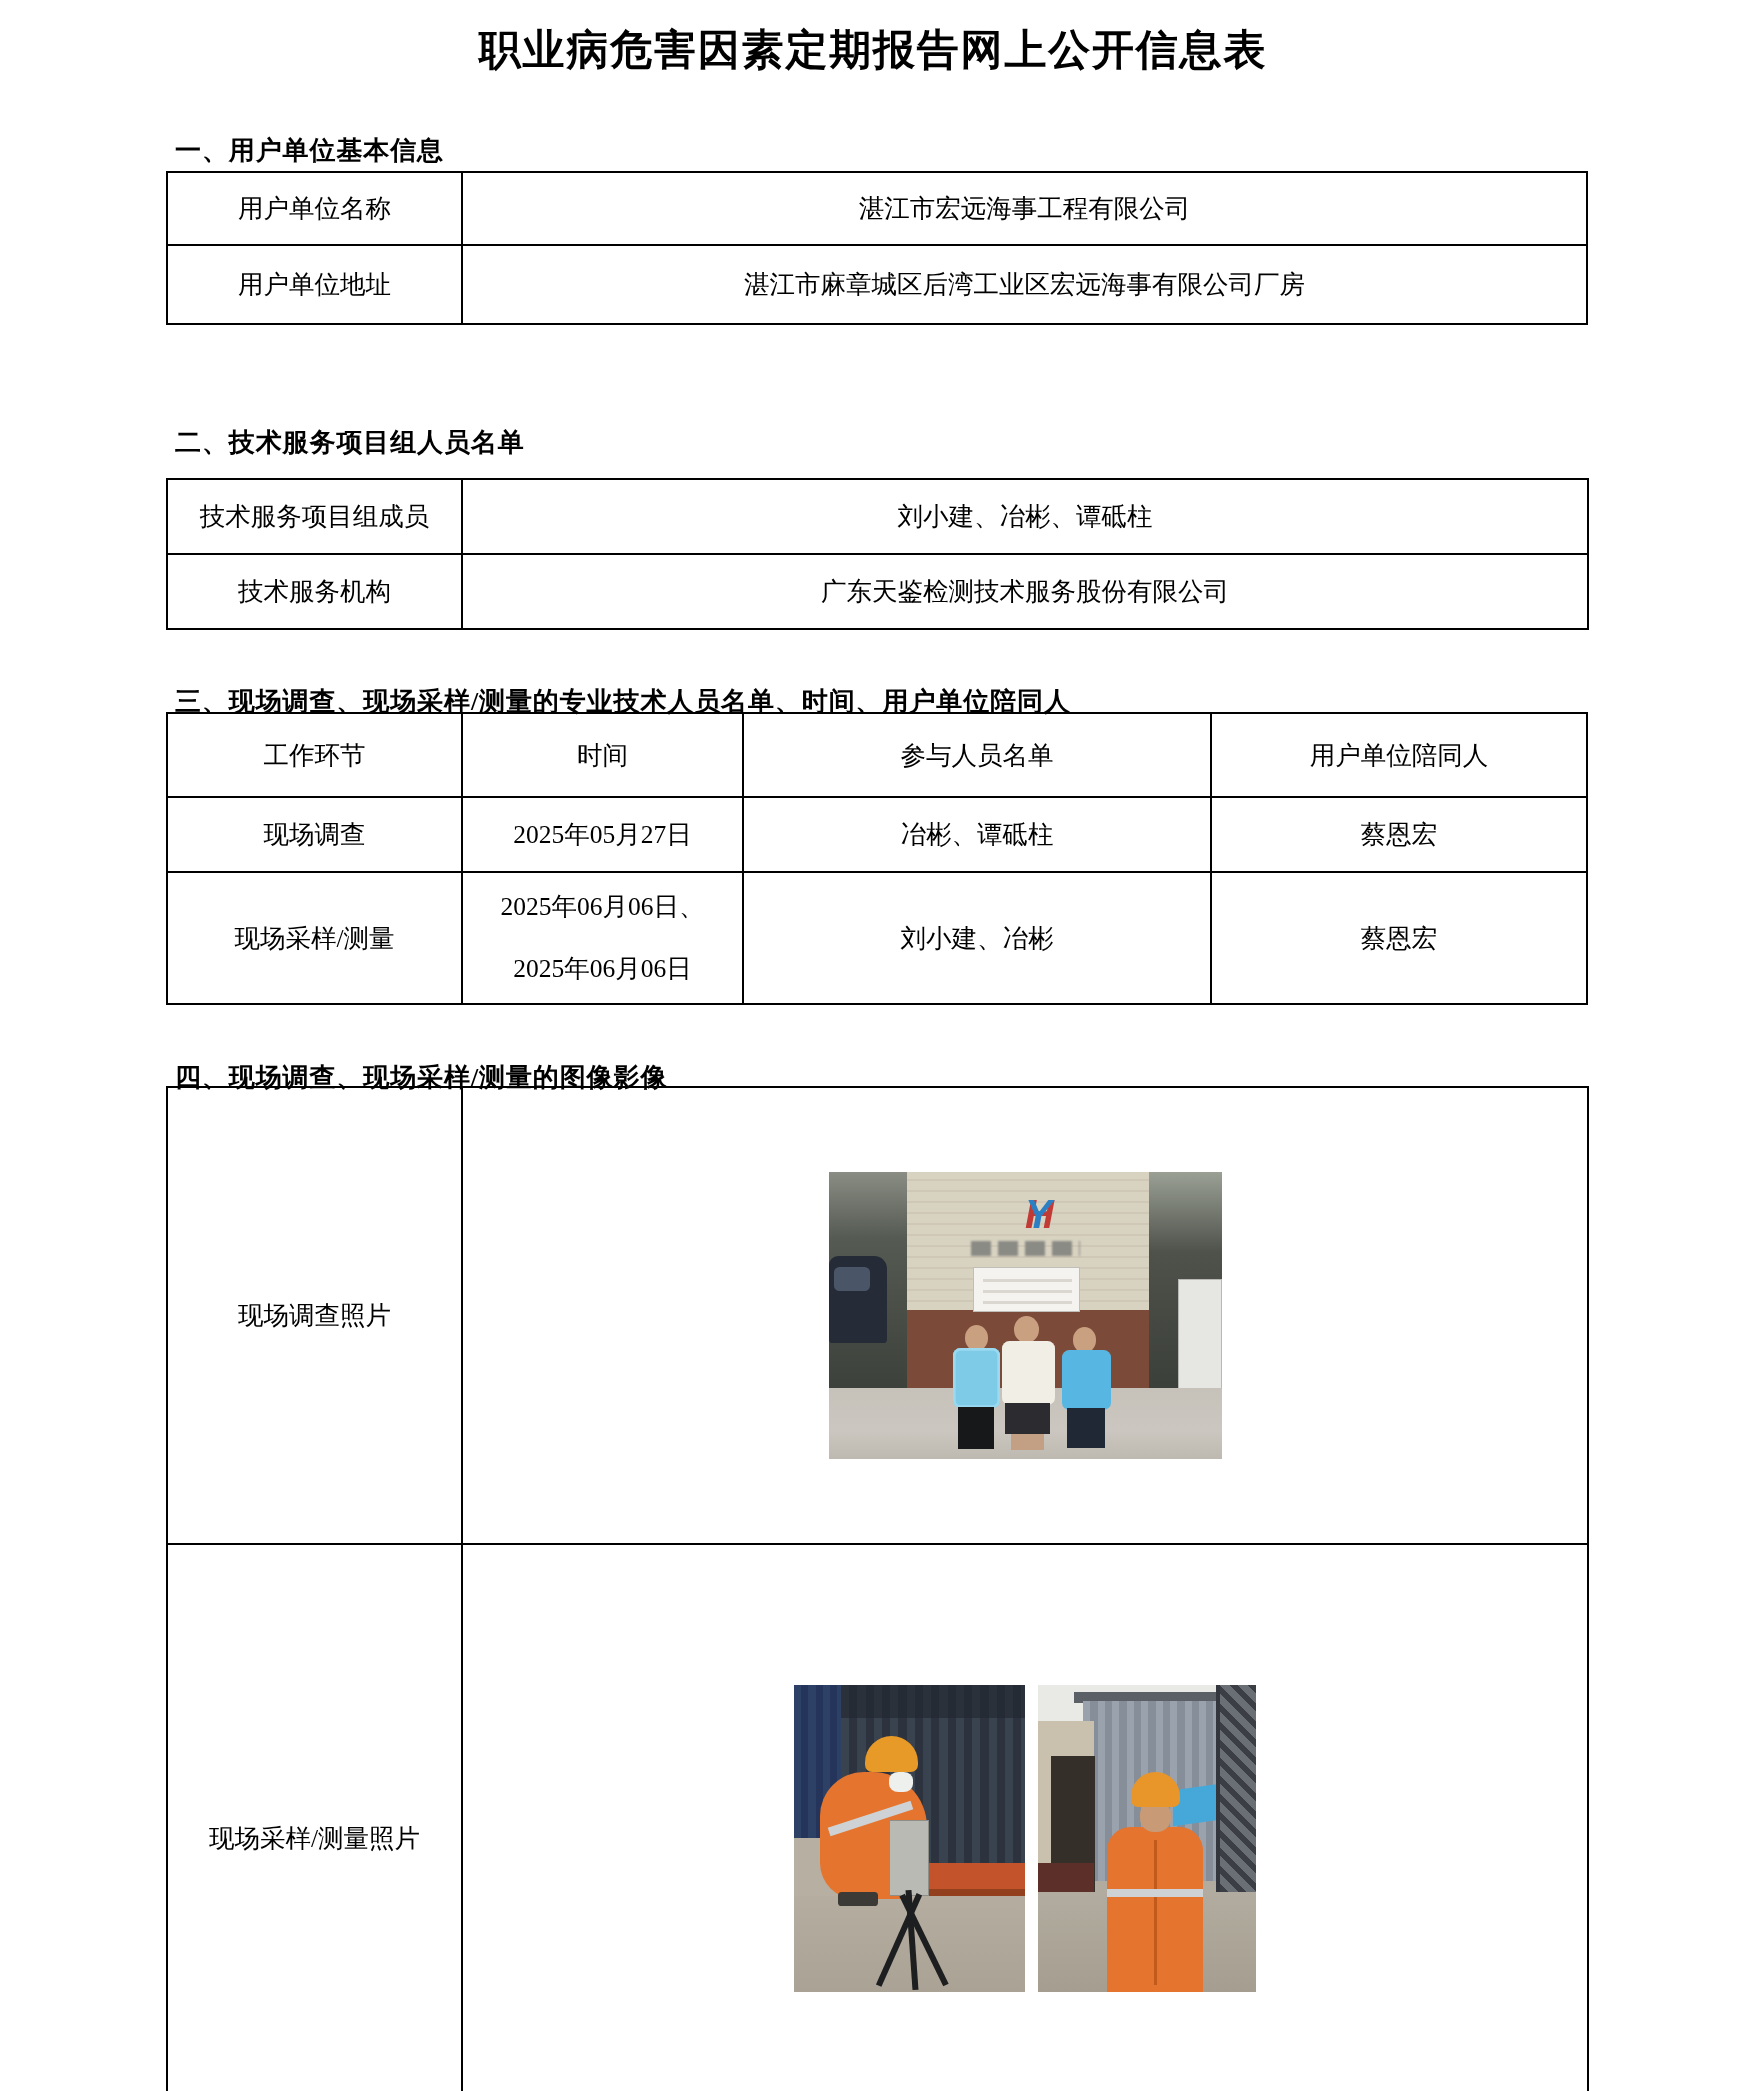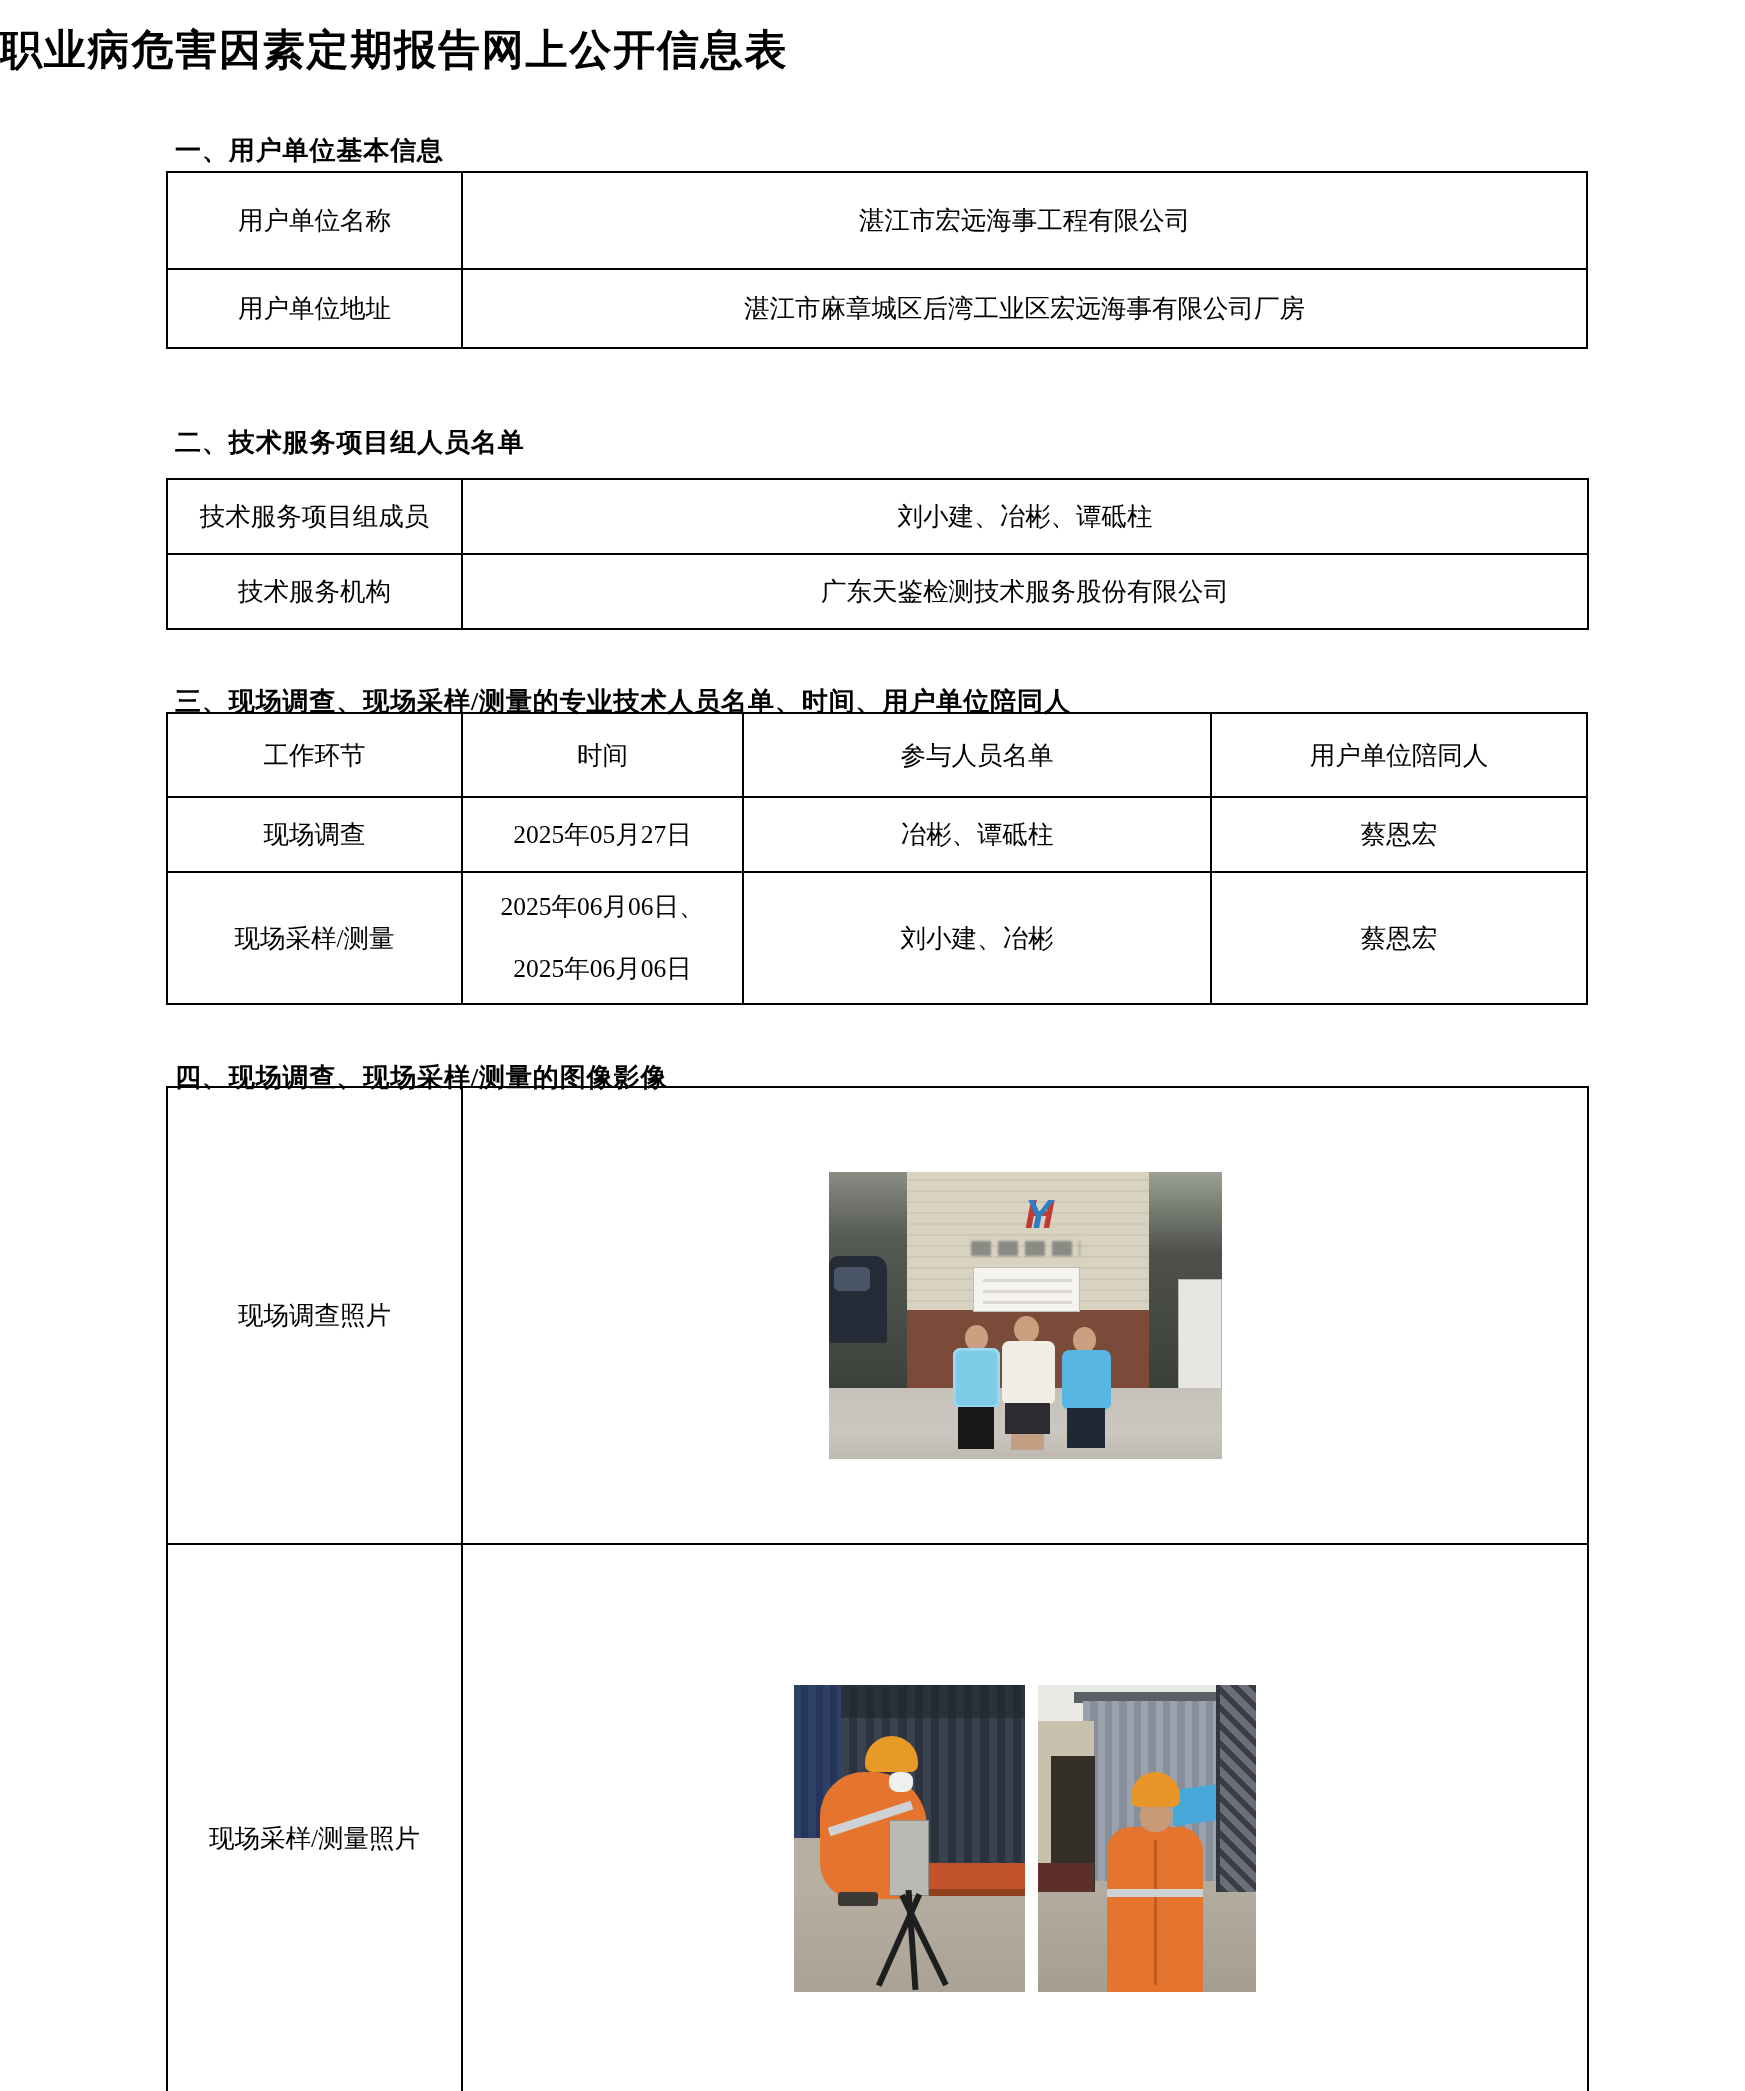--- a/index.html
+++ b/index.html
@@ -6,21 +6,21 @@
   html,body { background:#ffffff; }
   body {
     width:1746px; height:2091px; position:relative;
     font-family:"Liberation Serif","DejaVu Serif",serif;
     color:#000;
   }
   .sheet { position:absolute; inset:0; background:#fff; }
 
   .doc-title {
     position:absolute; top:22px; left:0; width:1746px;
-    text-align:left; font-size:42px; font-weight:bold; letter-spacing:1.8px;
+    text-align:center; font-size:42px; font-weight:bold; letter-spacing:1.8px;
   }
   .sec-heading {
     position:absolute; left:175px; font-size:26px; font-weight:bold; letter-spacing:0.9px;
   }
   #h1 { top:133px; } #h2 { top:425px; } #h3 { top:684px; } #h4 { top:1060px; }
 
   table.frm {
     position:absolute; left:166px; width:1420px;
     border-collapse:collapse; table-layout:fixed;
   }
@@ -122,21 +122,21 @@
   <div class="sec-heading" id="h1">一、用户单位基本信息</div>
 
   <table class="frm" id="t1">
     <colgroup>
         <col style="width:295px">
         <col style="width:462px">
         <col style="width:287px">
         <col style="width:376px">
       </colgroup>
     <tbody>
-    <tr style="height:97px">
+    <tr style="height:73px">
       <td>用户单位名称</td>
       <td colspan="3">湛江市宏远海事工程有限公司</td>
     </tr>
     <tr style="height:79px">
       <td>用户单位地址</td>
       <td colspan="3">湛江市麻章城区后湾工业区宏远海事有限公司厂房</td>
     </tr>
   </tbody>
     </table>
 

